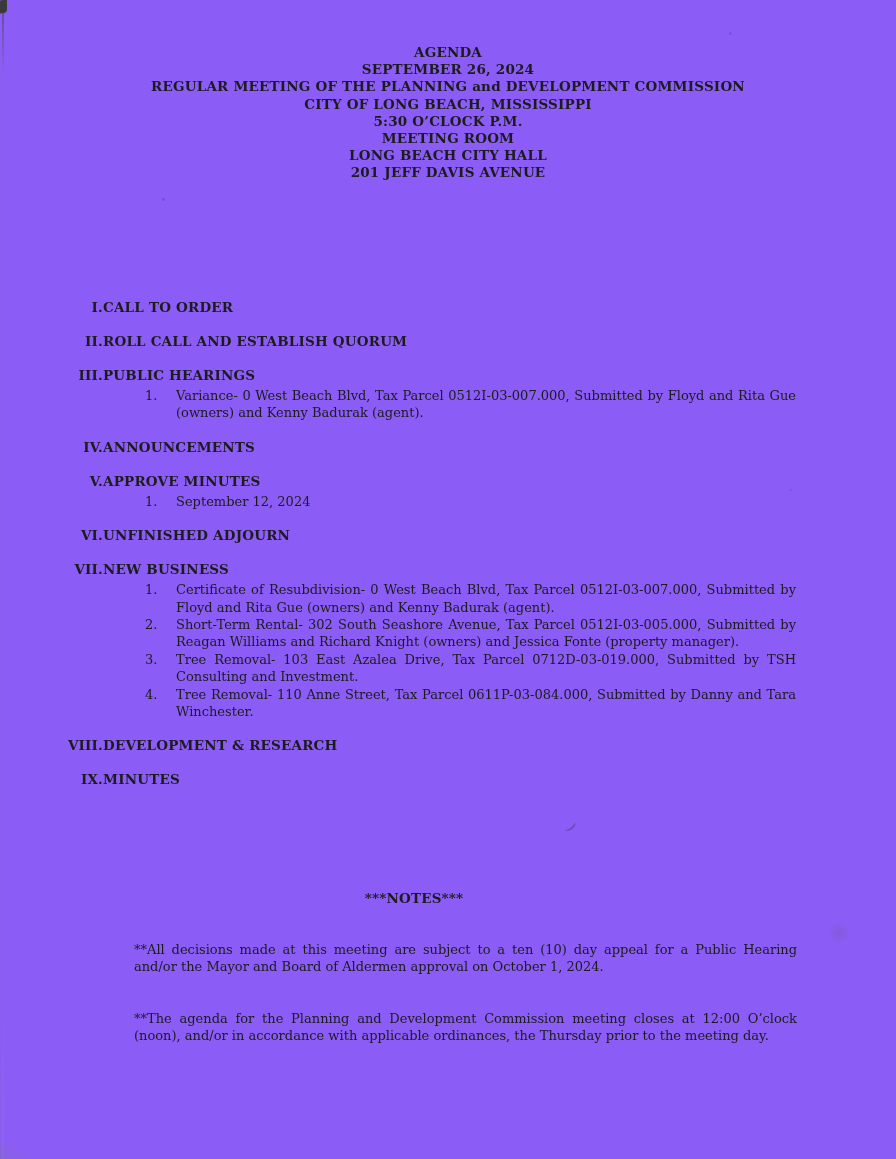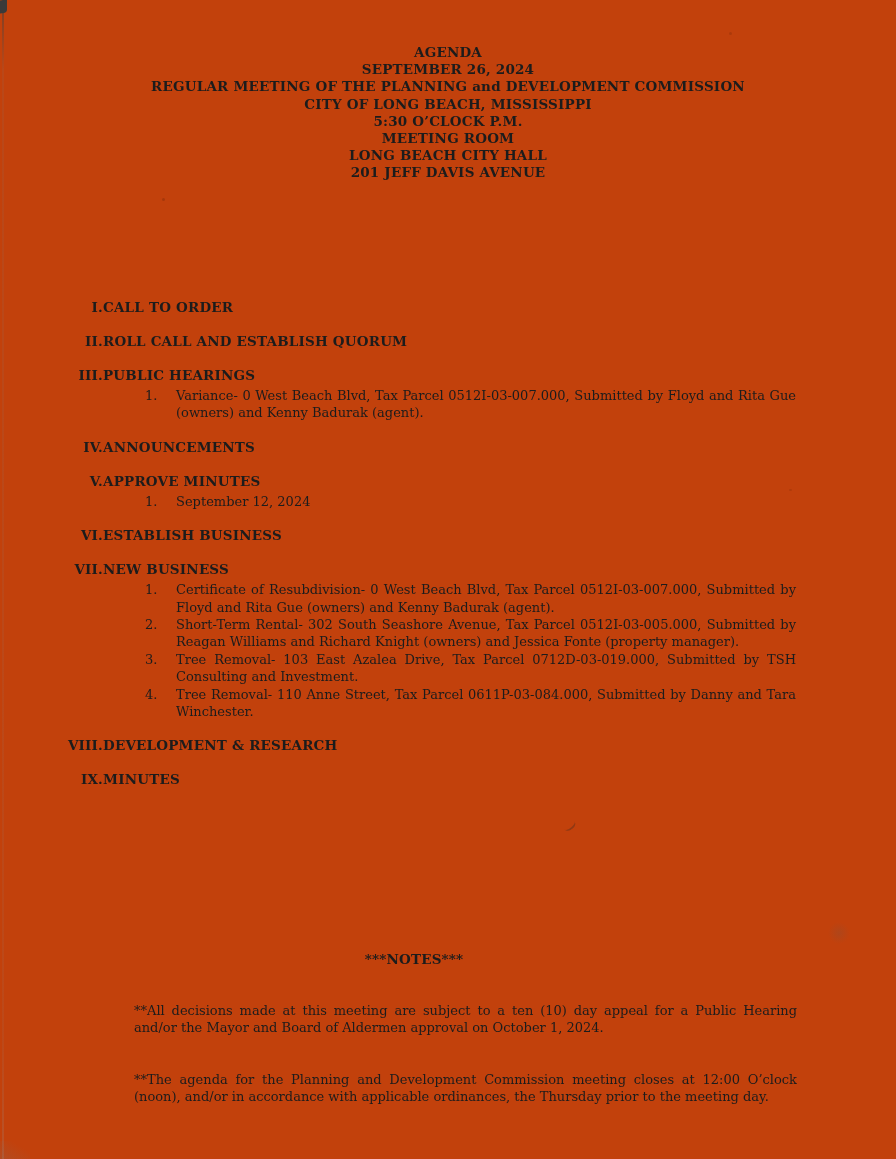--- a/index.html
+++ b/index.html
@@ -4,21 +4,21 @@
 <style>
   * { margin: 0; padding: 0; box-sizing: border-box; }
   html, body { background: #e8e8e8; }
   body { font-family: "DejaVu Serif", "Liberation Serif", serif; }
 
   .page {
     position: relative;
     width: 896px;
     height: 1159px;
     margin: 0 auto;
-    background: #c2410c;
+    background: #8b5cf6;
     color: #1c1c1c;
     overflow: hidden;
   }
 
   
   .edge-line {
     position: absolute; left: 2px; top: 0; width: 2px; height: 100%;
     background: linear-gradient(to bottom, rgba(60,60,60,.55), rgba(120,120,120,.12) 6%, rgba(140,140,140,.10) 90%, rgba(150,150,150,.22));
   }
   .corner-mark {
@@ -80,21 +80,21 @@
     line-height: 17.4px;
   }
   .item-num { flex: 0 0 14px; }
   .item-text {
     margin-left: 17px;
     width: 620px;
     text-align: justify;
   }
 
   
-  .notes { position: absolute; top: 951px; left: 0; width: 828px; }
+  .notes { position: absolute; top: 890px; left: 0; width: 828px; }
   .notes-title {
     text-align: center;
     font-weight: bold;
     font-size: 13.5px;
     line-height: 17px;
     letter-spacing: .2px;
   }
   .notes-para {
     margin: 34px auto 0 134px;
     width: 663px;
@@ -173,21 +173,21 @@
         <div class="item">
           <span class="item-num">1.</span>
           <span class="item-text">September 12, 2024</span>
         </div>
       </div>
     </div>
 
     <div class="section">
       <div class="section-head">
         <span class="numeral">VI.</span>
-        <span class="section-title">ESTABLISH BUSINESS</span>
+        <span class="section-title">UNFINISHED ADJOURN</span>
       </div>
     </div>
 
     <div class="section">
       <div class="section-head">
         <span class="numeral">VII.</span>
         <span class="section-title">NEW BUSINESS</span>
       </div>
       <div class="items">
         <div class="item">

